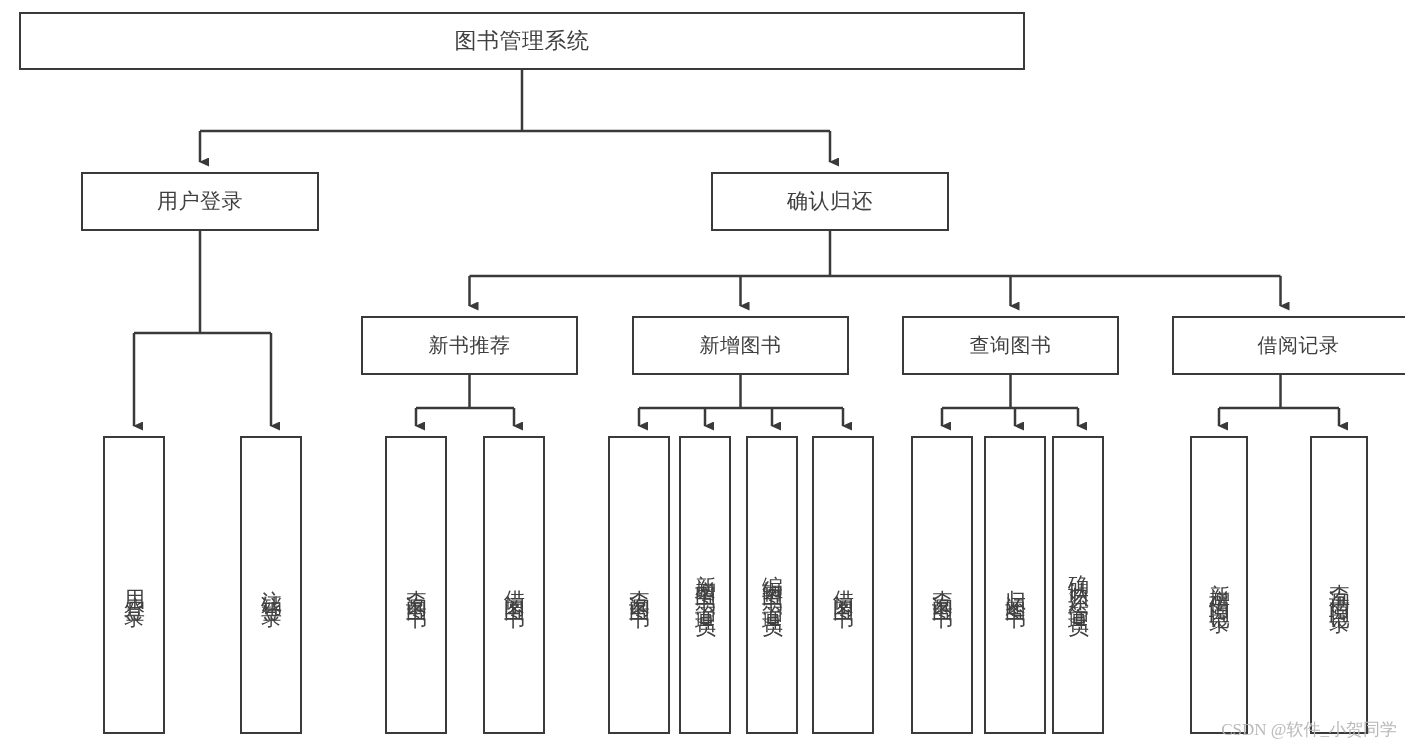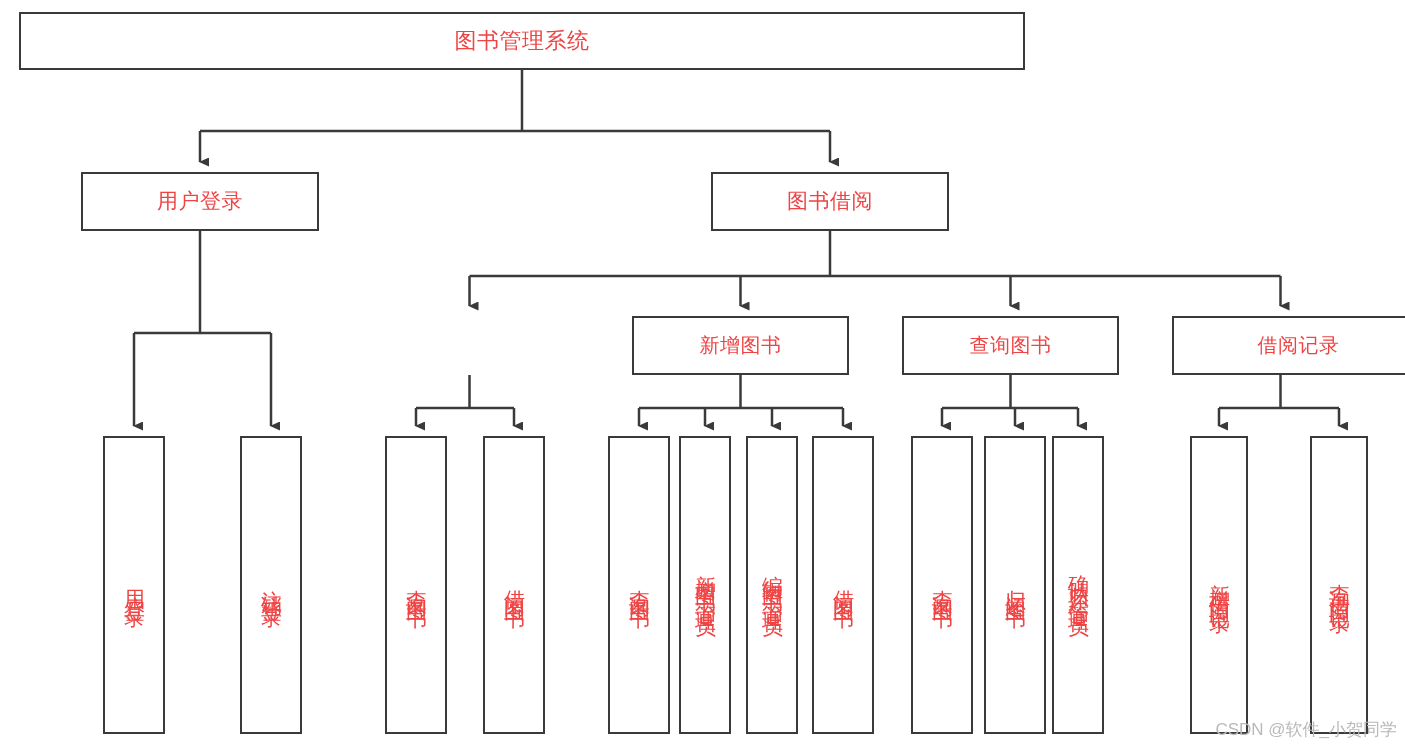--- a/index.html
+++ b/index.html
@@ -34,21 +34,21 @@
     display: flex;
     align-items: center;
     justify-content: center;
     color: #1a1a1a;
     z-index: 2;
   }
   .node-label {
     display: block;
     text-align: center;
     letter-spacing: 0.5px;
-    color: #ef4444;
+    color: #404040;
     line-height: 1.15;
   }
   
   .node.horiz .node-label {
     font-size: 21px;
     white-space: nowrap;
   }
   .node.root .node-label {
     font-size: 22px;
   }
@@ -70,21 +70,21 @@
     max-height: 286px;
   }
   .watermark {
     position: absolute;
     right: 8px;
     bottom: 6px;
     font-size: 17px;
     color: #b9b9b9;
     white-space: nowrap;
     z-index: 5;
-    font-family: Liberation Sans, sans-serif;
+    font-family: Liberation Serif, serif;
     margin-left: 32px;
   }
 </style>
 </head>
 <body>
 
 <div id="diagram-root">
 
   <svg id="edge-layer" viewBox="0 0 1405 747" xmlns="http://www.w3.org/2000/svg">
     <defs>
@@ -130,23 +130,26 @@
   </svg>
 
   <div class="node root horiz" style="left: 19px; top: 12px; width: 1006px; height: 58px;">
     <span class="node-label">图书管理系统</span>
   </div>
 
   <div class="node horiz lvl2" style="left: 81px; top: 172px; width: 238px; height: 59px;">
     <span class="node-label">用户登录</span>
   </div>
   <div class="node horiz lvl2" style="left: 711px; top: 172px; width: 238px; height: 59px;">
-    <span class="node-label">图书借阅</span>
-  </div>
-
+    <span class="node-label">确认归还</span>
+  </div>
+
+  <div class="node horiz lvl3" style="left: 361px; top: 316px; width: 217px; height: 59px;">
+    <span class="node-label">新书推荐</span>
+  </div>
   <div class="node horiz lvl3" style="left: 632px; top: 316px; width: 217px; height: 59px;">
     <span class="node-label">新增图书</span>
   </div>
   <div class="node horiz lvl3" style="left: 902px; top: 316px; width: 217px; height: 59px;">
     <span class="node-label">查询图书</span>
   </div>
   <div class="node horiz lvl3" style="left: 1172px; top: 316px; width: 253px; height: 59px;">
     <span class="node-label">借阅记录</span>
   </div>
 

